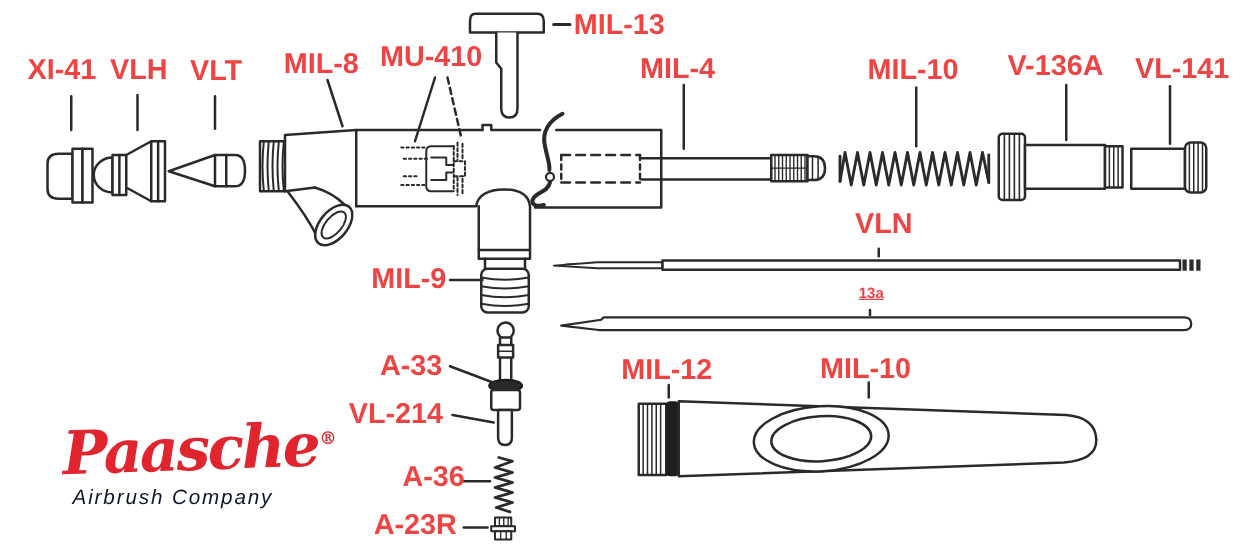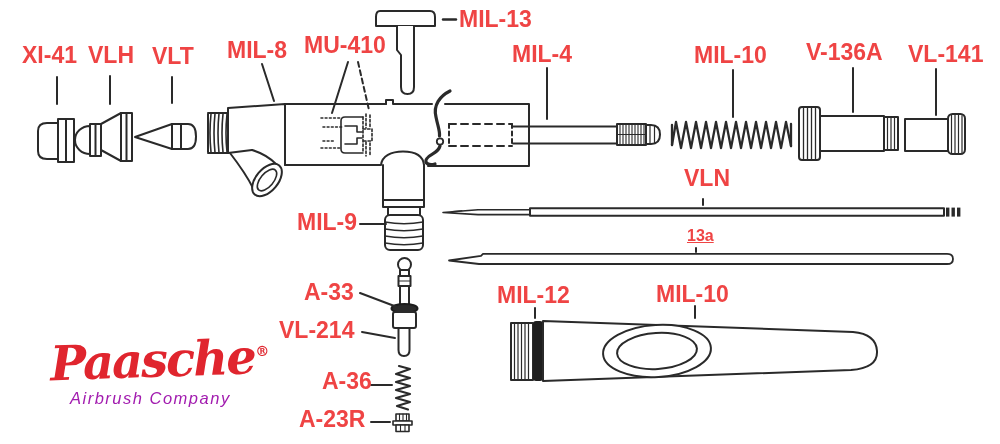--- a/index.html
+++ b/index.html
@@ -1,28 +1,28 @@
 <!DOCTYPE html>
 <html><head>
 <meta charset="utf-8">
 <style>
   html,body{margin:0;padding:0;background:#fff;}
   .stage{position:relative;width:1000px;height:444px;background:#ffffff;overflow:hidden;
          font-family:"Liberation Sans",sans-serif;}
   .stage svg{position:absolute;left:0;top:0;}
   .lbl{position:absolute;font-weight:bold;font-size:23px;line-height:1;color:#ef4444;
        white-space:nowrap;letter-spacing:0px;}
-  .lbl.small{font-size:16px;text-decoration:underline;}
+  .lbl.small{font-size:12px;text-decoration:underline;}
   .logo{position:absolute;left:50px;top:334px;width:200px;}
   .logo .brand{font-family:"DejaVu Serif",serif;font-style:italic;font-weight:bold;
                font-size:48px;line-height:1.1;color:#e0252e;letter-spacing:-2px;
                transform:rotate(-2deg);}
   .logo .reg{font-size:14px;vertical-align:super;letter-spacing:0;margin-left:1px;}
-  .logo .tagline{font-style:italic;font-size:16.5px;color:#a21caf;letter-spacing:1.5px;
-                 margin-top:2px;margin-left:20px;white-space:nowrap;}
+  .logo .tagline{font-style:italic;font-size:16.5px;color:#0f172a;letter-spacing:1.5px;
+                 margin-top:2px;margin-left:8px;white-space:nowrap;}
 </style>
 </head>
 <body>
 
 <div class="stage">
 
 <svg width="1000" height="444" viewBox="0 0 1000 444">
   <g stroke="#2a2a2a" fill="none" stroke-width="2" stroke-linecap="round" stroke-linejoin="round">
 
     <g>

